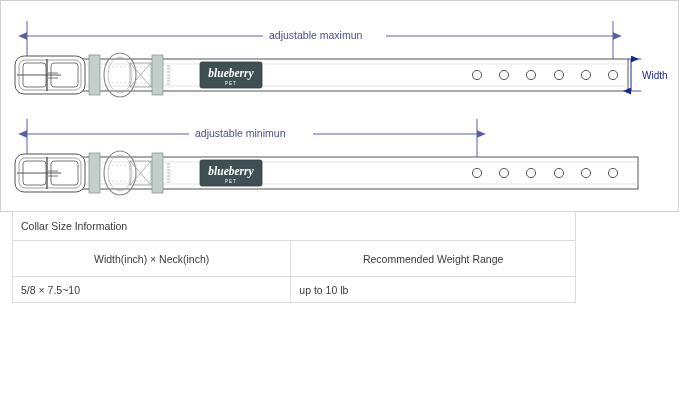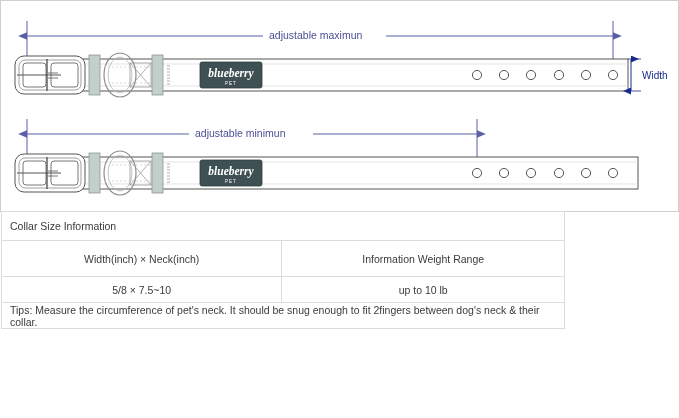--- a/index.html
+++ b/index.html
@@ -12,34 +12,34 @@
 
   
   .diagram-panel{
     position:absolute;left:0;top:0;width:679px;height:212px;
     border:1px solid #cfcfcf;box-sizing:border-box;background:#fff;
   }
   .svg-wrap{position:absolute;left:0;top:0;width:679px;height:212px;}
 
   
   .info-table{
-    position:absolute;left:1px;top:211px;width:564px;
+    position:absolute;left:12px;top:211px;width:564px;
     border-collapse:collapse;box-sizing:border-box;padding-left:25px;
   }
   .info-table td{
     border:1px solid #dcdcdc;
     font-size:10.5px;
     color:#3a3a3a;
     padding:0 8px;
     box-sizing:border-box;
     background:#fff;
   }
   .caption-cell{height:29px;text-align:left;font-size:11px;color:#2b2b2b;}
   .head-cell{height:36px;text-align:center;font-size:10.5px;color:#3a3a3a;}
-  .body-cell{height:26px;text-align:center;}
+  .body-cell{height:26px;}
   .tips-cell{height:26px;text-align:left;font-size:10px;color:#2b2b2b;}
   .col-a{width:338px;}
   .col-b{width:341px;}
 </style>
 </head>
 <body>
 
 <div id="page">
 
   <div class="diagram-panel">
@@ -200,25 +200,22 @@
     </svg>
   </div>
 
   <table class="info-table">
     <tbody>
       <tr>
         <td class="caption-cell" colspan="2">Collar Size Information</td>
       </tr>
       <tr>
         <td class="head-cell col-a">Width(inch)  ×  Neck(inch)</td>
-        <td class="head-cell col-b">Information Weight Range</td>
+        <td class="head-cell col-b">Recommended Weight Range</td>
       </tr>
       <tr>
         <td class="body-cell col-a">5/8 × 7.5~10</td>
         <td class="body-cell col-b">up to 10 lb</td>
       </tr>
-      <tr>
-        <td class="tips-cell" colspan="2">Tips: Measure the circumference of pet's neck. It should be snug enough to fit 2fingers between dog's neck &amp; their collar.</td>
-      </tr>
     </tbody>
   </table>
 
 </div>
 
 </body></html>

